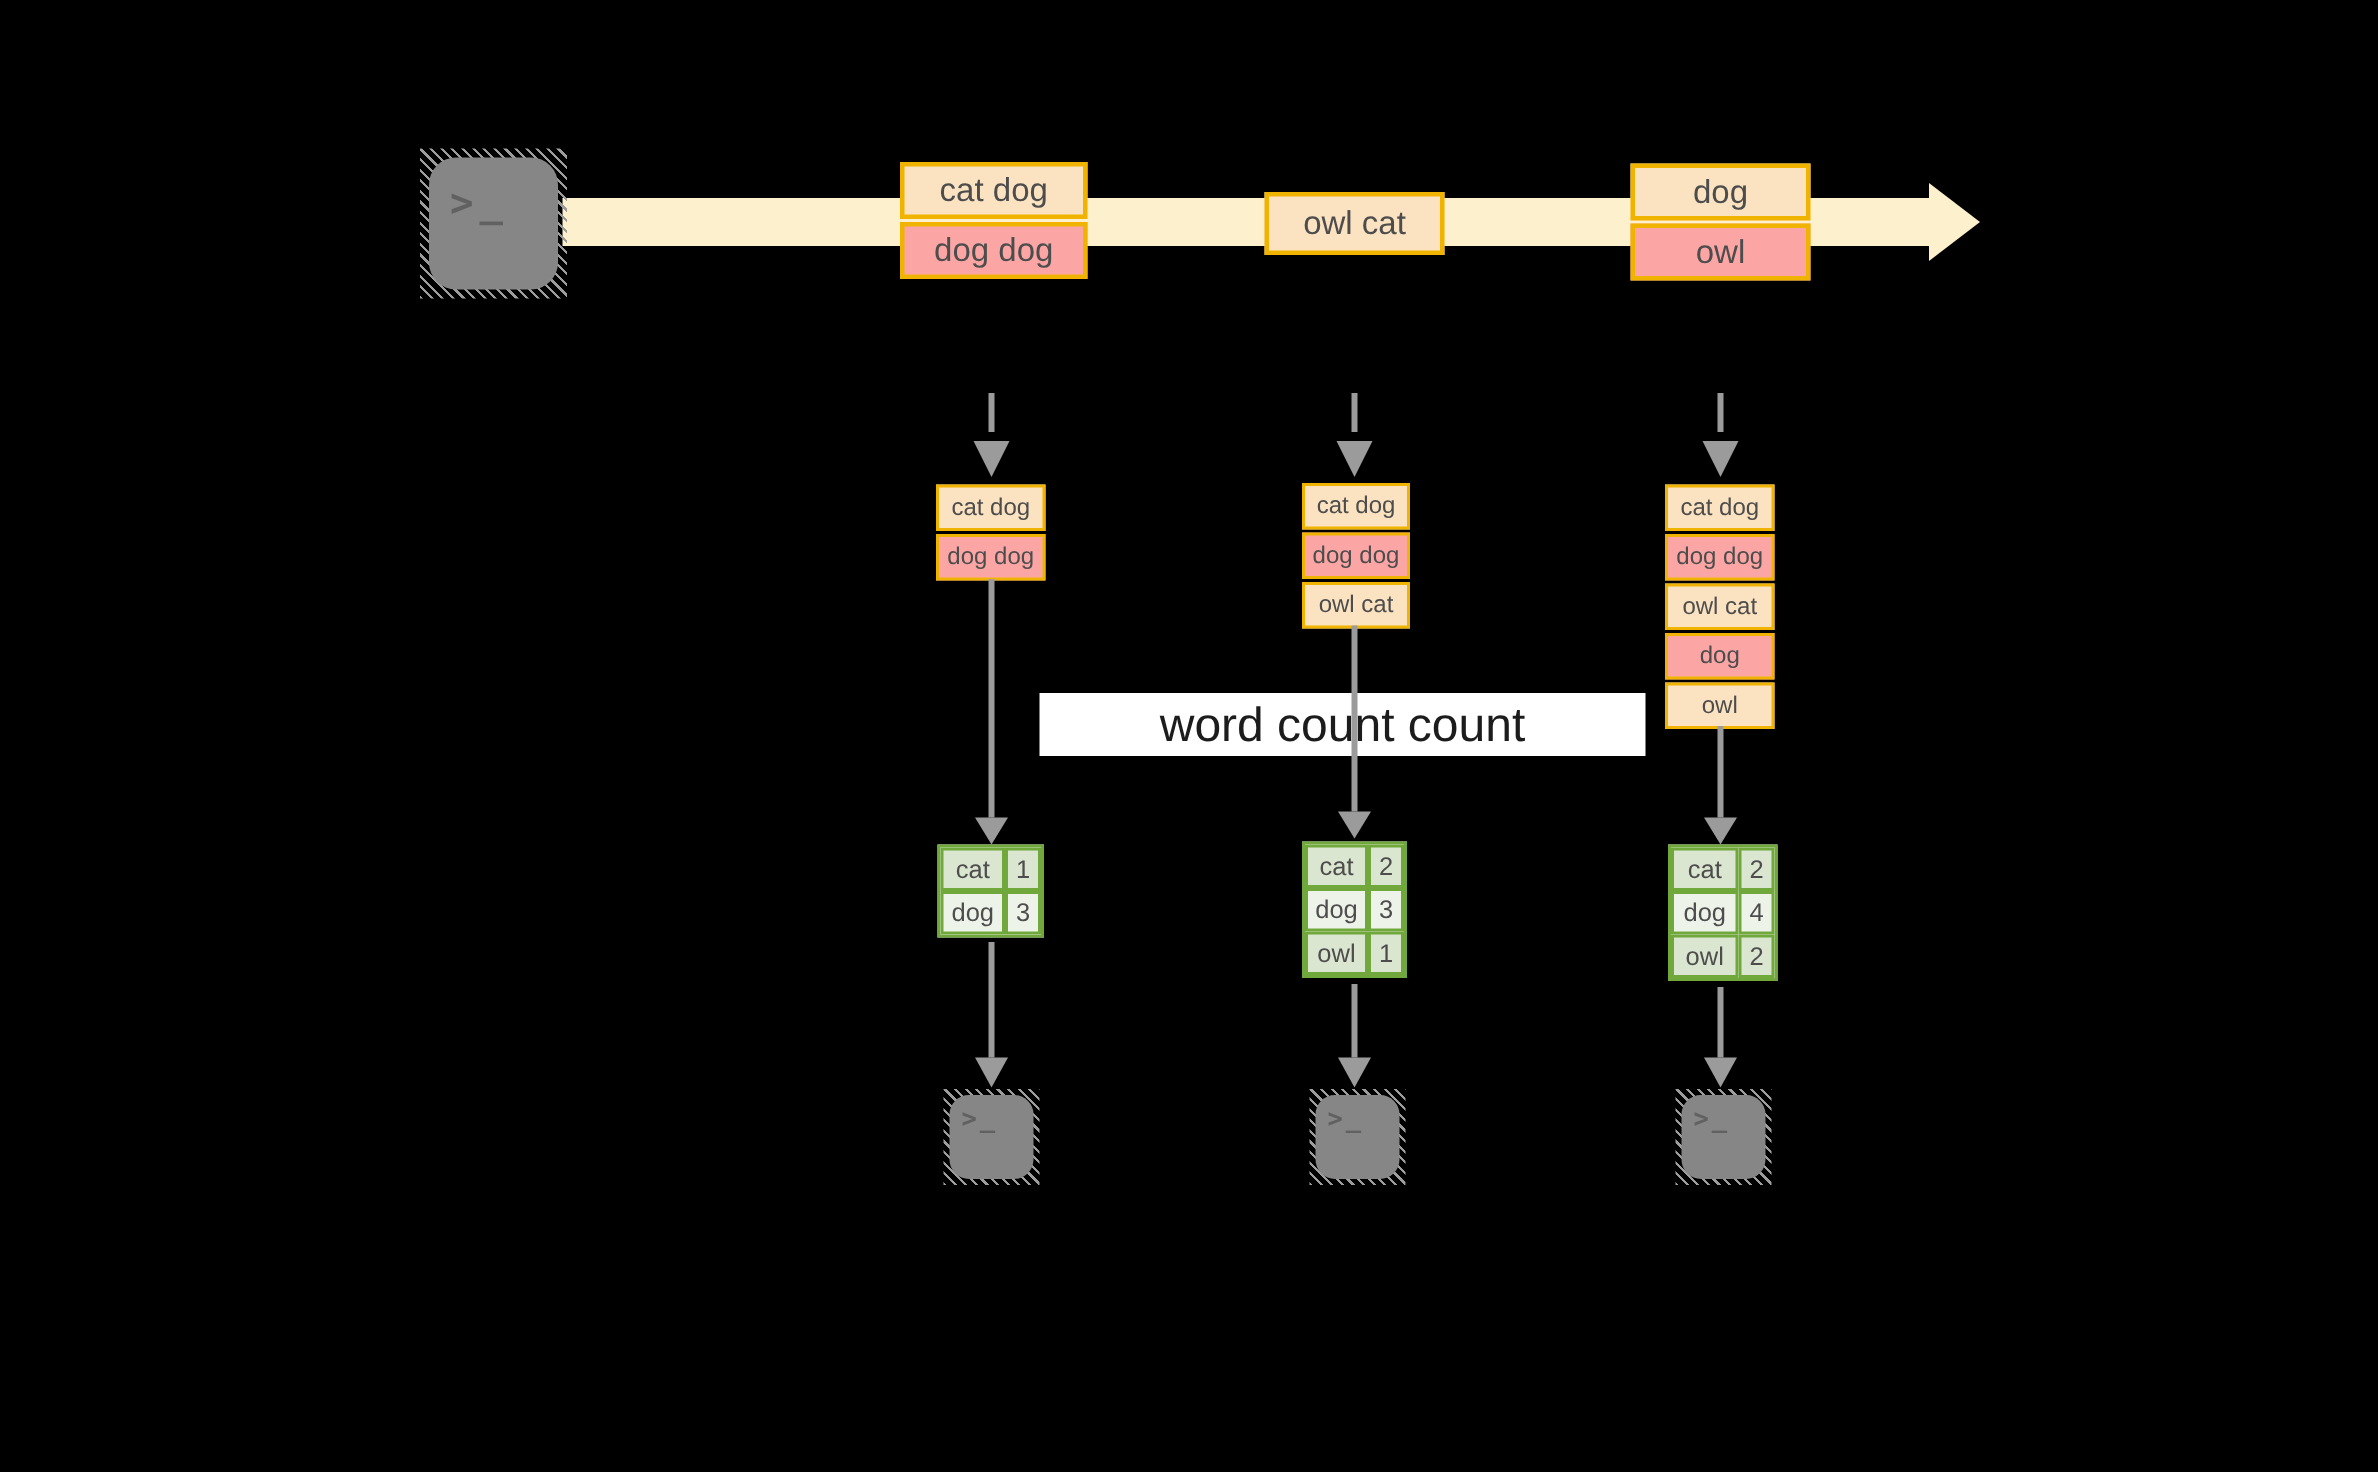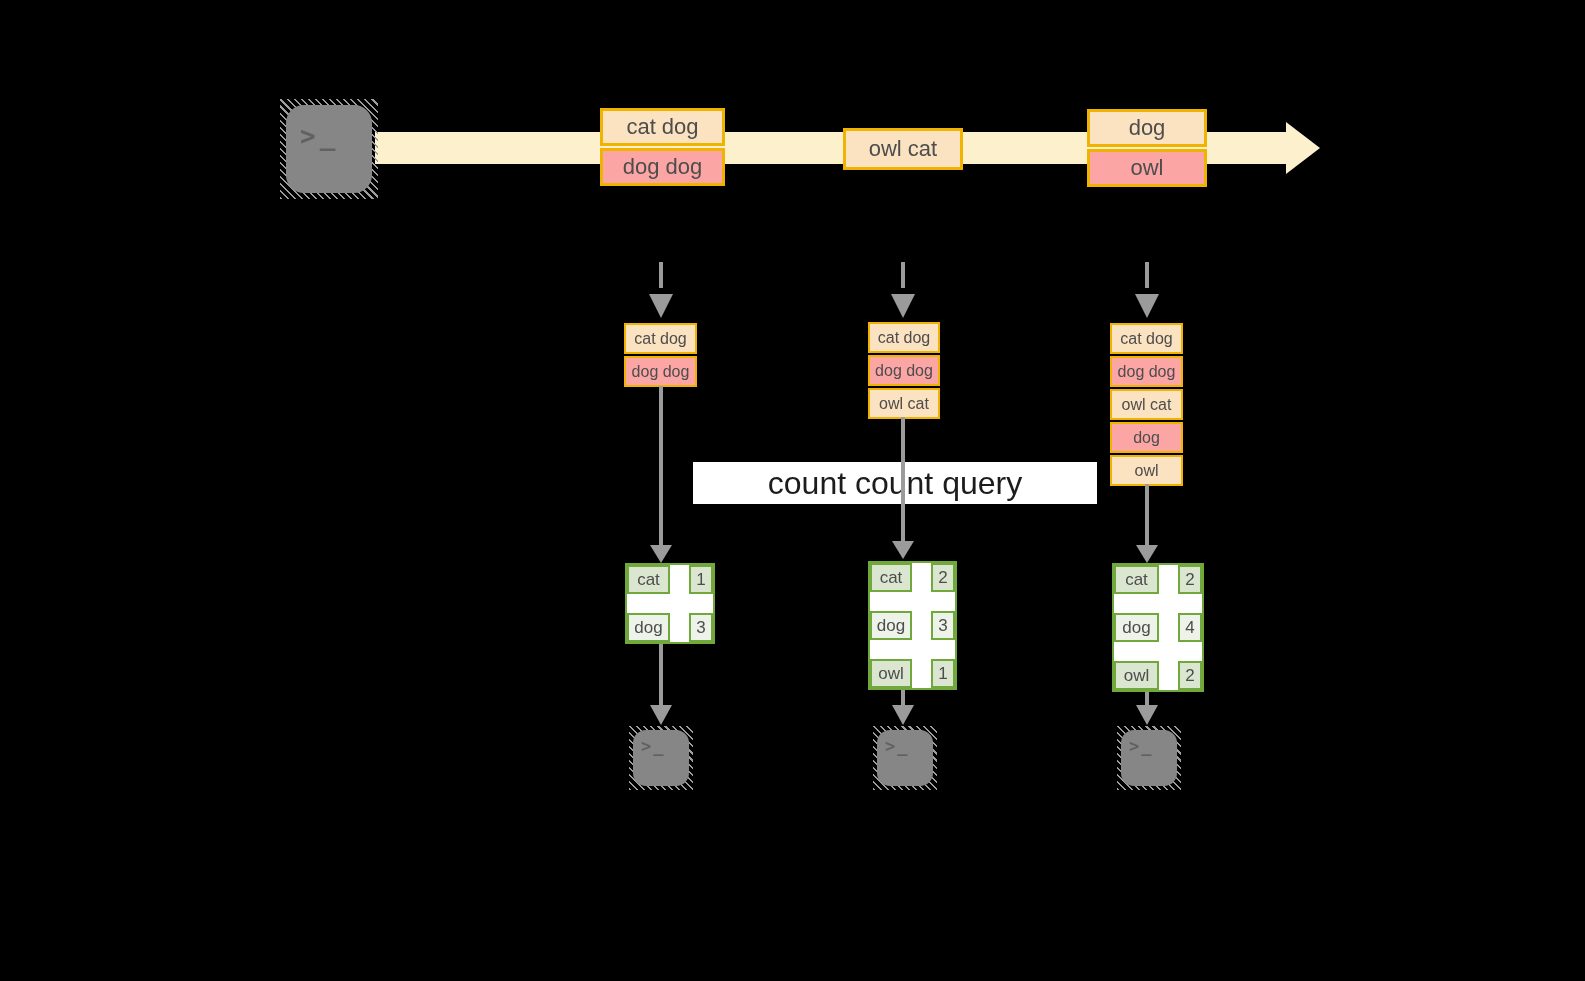--- a/index.html
+++ b/index.html
@@ -48,21 +48,21 @@
   .vline{position:absolute;width:4px;background:#9b9b9b;transform:translateX(-2px);z-index:5;}
   .ahead{position:absolute;width:0;height:0;transform:translateX(-11px);z-index:5;
     border-left:11px solid transparent;border-right:11px solid transparent;border-top:18px solid #9b9b9b;}
   .x1{left:661px;} .x2{left:903px;} .x3{left:1147px;}
   .a1{top:386px;height:159px;} .a1h{top:545px;}
   .a2{top:417px;height:124px;} .a2h{top:541px;}
   .a3{top:484px;height:61px;}  .a3h{top:545px;}
   .b1{top:628px;height:77px;}  .b2{top:656px;height:49px;} .b3{top:658px;height:47px;}
   .bh{top:705px;border-top-width:20px;}
   
-  .counts{position:absolute;z-index:6;background:#ffffff;border:2px solid #71a83c;display:grid;gap:19px;}
+  .counts{position:absolute;z-index:6;background:#ffffff;border:2px solid #71a83c;display:grid;gap:0;}
   .counts .cell{box-sizing:border-box;border:2px solid #71a83c;height:29px;display:flex;align-items:center;justify-content:center;
     font-size:17px;color:#4d4d4d;}
   .gfill-a{background:#dbe6d0;} .gfill-b{background:#eef3e9;}
   .counts1{left:625px;top:563px;grid-template-columns:43px 24px;}
   .counts2{left:868px;top:561px;grid-template-columns:42px 24px;}
   .counts3{left:1112px;top:563px;grid-template-columns:45px 24px;}
 </style>
 </head>
 <body>
 
@@ -105,21 +105,21 @@
     <div class="srow fill-a">owl cat</div>
   </div>
   <div class="stack stack3">
     <div class="srow fill-a">cat dog</div>
     <div class="srow fill-b">dog dog</div>
     <div class="srow fill-a">owl cat</div>
     <div class="srow fill-b">dog</div>
     <div class="srow fill-a">owl</div>
   </div>
 
-  <div class="banner">count count query</div>
+  <div class="banner">word count count</div>
 
   <div class="vline x1 a1"></div>
   <div class="ahead x1 a1h"></div>
   <div class="vline x2 a2"></div>
   <div class="ahead x2 a2h"></div>
   <div class="vline x3 a3"></div>
   <div class="ahead x3 a3h"></div>
 
   <div class="counts counts1">
     <div class="cell gfill-a">cat</div>

